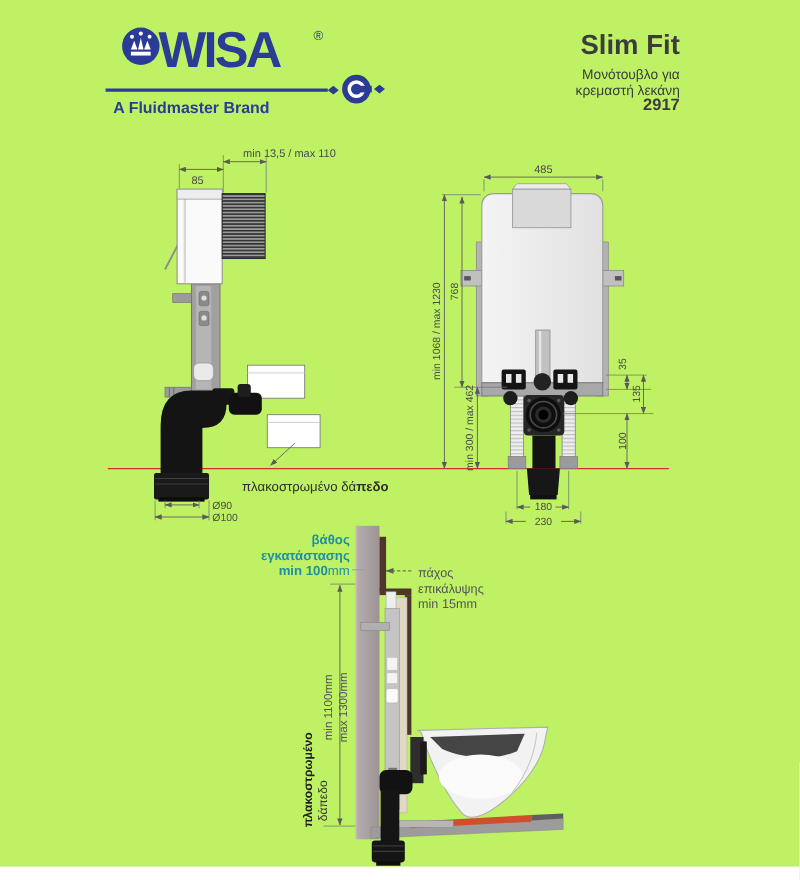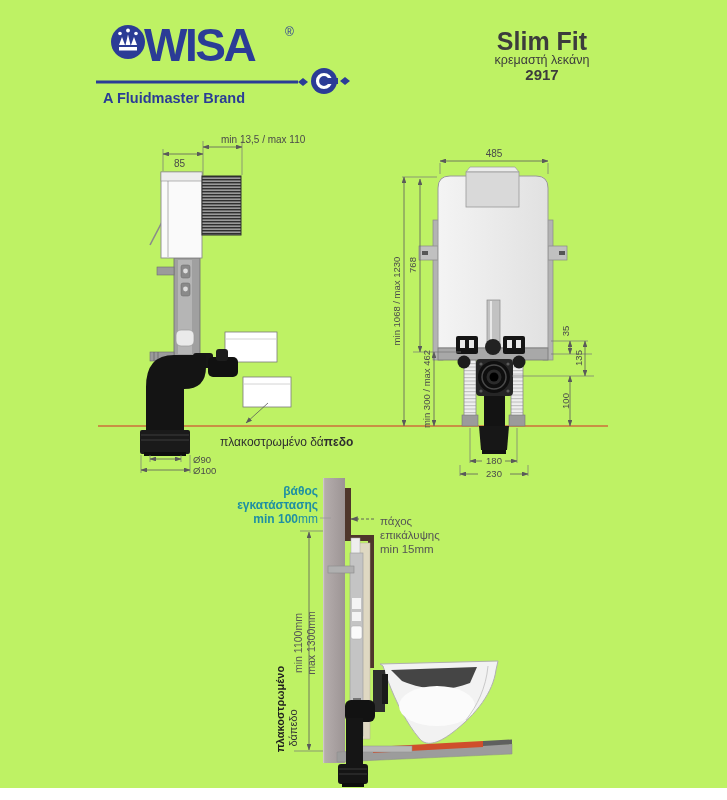--- a/index.html
+++ b/index.html
@@ -1,20 +1,20 @@
 <!DOCTYPE html>
 <html><head>
 <meta charset="utf-8">
 <style>
   html,body{margin:0;padding:0;background:#fff;}
   .page{position:relative;width:727px;height:788px;background:#bef264;overflow:hidden;
         font-family:"Liberation Sans","DejaVu Sans",sans-serif;}
   svg text{font-family:"Liberation Sans","DejaVu Sans",sans-serif;}
   .logo-svg{position:absolute;left:92px;top:14px;}
-  .title-block{position:absolute;left:448px;top:28px;width:188px;text-align:center;color:#3c3c3c;}
+  .title-block{position:absolute;left:430px;top:28px;width:188px;text-align:right;color:#3c3c3c;}
   .title-block .ptitle{font-size:25px;font-weight:bold;letter-spacing:0px;line-height:26px;}
   .title-block .sub{font-size:12.5px;line-height:13.5px;margin-top:8px;}
   .title-block .code{font-size:15px;font-weight:bold;line-height:13.5px;}
   .tech-svg{position:absolute;left:0;top:125px;}
   .install-svg{position:absolute;left:230px;top:468px;}
   .dim{stroke:#5a5a5a;stroke-width:0.8;fill:none;}
   .tick{stroke:#777;stroke-width:0.7;fill:none;}
   .dimtxt{font-size:10px;fill:#4a4a4a;}
   .dimtxt-s{font-size:9.5px;fill:#4a4a4a;}
   .lbl{font-size:12px;fill:#2f2f2f;}
@@ -43,20 +43,21 @@
       <circle cx="232" cy="67" r="13" fill="#2b3c96"></circle>
       <circle cx="232" cy="67" r="6.5" fill="none" stroke="#fff" stroke-width="3.2"></circle>
       <rect x="233" y="64" width="13" height="6" fill="#2b3c96"></rect>
       <path d="M248,67 l5,-4 5,4 -5,4 Z" fill="#2b3c96"></path>
     </g>
     <text x="11" y="89" font-size="14.5" font-weight="bold" fill="#2b3c96">A Fluidmaster Brand</text>
   </svg>
 
   <div class="title-block">
     <div class="ptitle">Slim Fit</div>
+    <div class="sub">Μονότουβλο για</div>
     <div class="sub" style="margin-top:0">κρεμαστή λεκάνη</div>
     <div class="code">2917</div>
   </div>
 
   <svg class="tech-svg" width="727" height="355" viewBox="0 0 727 355">
     <defs>
       <marker id="arr" viewBox="0 0 8 6" refX="7.5" refY="3" markerWidth="8" markerHeight="6" orient="auto-start-reverse">
           <path d="M0,0 L8,3 L0,6 Z" fill="#5a5a5a"></path>
         </marker>
       <pattern id="hatch" width="4" height="3" patternUnits="userSpaceOnUse">

